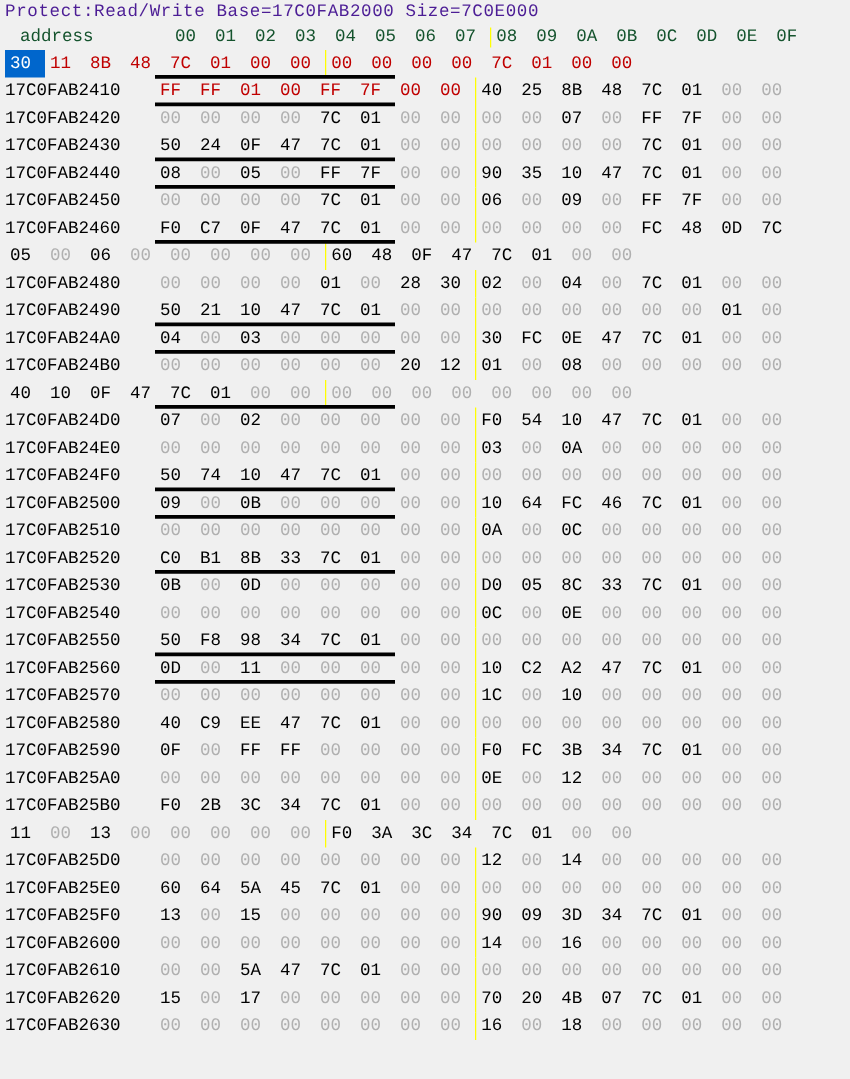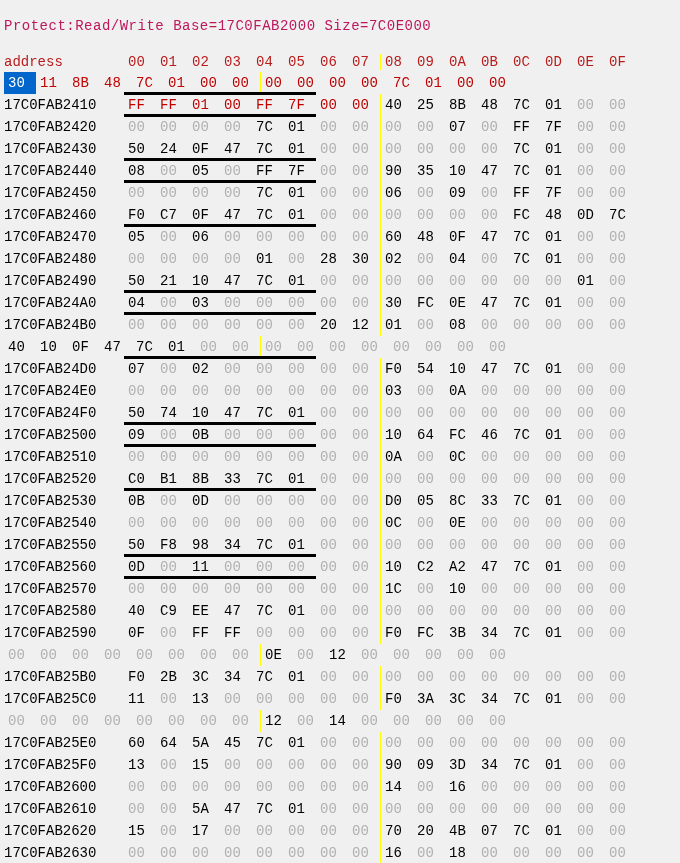--- a/index.html
+++ b/index.html
@@ -6,28 +6,28 @@
       margin: 0;
       padding: 0;
       background: #f0f0f0;
       font-family: 'Courier New', monospace;
       font-size: 14px;
       white-space: nowrap;
       overflow: hidden;
       width: 680px;
     }
     .top-line {
-      color: #be185d;
-      padding: 18px 4px;
+      color: #4c1d95;
+      padding: 2px 4px;
       letter-spacing: 0.5px;
     }
     .header-row {
       display: flex;
-      padding: 2px 4px;
-      color: #b91c1c;
+      padding: 2px 16px;
+      color: #14532d;
     }
     .addr-col {
       width: 120px;
       flex-shrink: 0;
     }
     .hex-col {
       width: 32px;
       flex-shrink: 0;
       text-align: left;
       padding-left: 4px;
@@ -255,21 +255,20 @@
         <div class="hex-cell hex-zero">00</div>
         <div class="hex-cell hex-zero">00</div>
         <div class="hex-cell">FC</div>
         <div class="hex-cell">48</div>
         <div class="hex-cell">0D</div>
         <div class="hex-cell">7C</div>
       </div>
       <div class="underline-bar" style="left: 124px; width: 192px;"></div>
     </div>
     <div class="row">
-      <div class="addr-col">17C0FAB2470</div>
       <div style="display: flex;">
         <div class="hex-cell">05</div>
         <div class="hex-cell hex-zero">00</div>
         <div class="hex-cell">06</div>
         <div class="hex-cell hex-zero">00</div>
         <div class="hex-cell hex-zero">00</div>
         <div class="hex-cell hex-zero">00</div>
         <div class="hex-cell hex-zero">00</div>
         <div class="hex-cell hex-zero">00</div>
         <div class="sep"></div>
@@ -680,20 +679,21 @@
         <div class="hex-cell">FC</div>
         <div class="hex-cell">3B</div>
         <div class="hex-cell">34</div>
         <div class="hex-cell">7C</div>
         <div class="hex-cell">01</div>
         <div class="hex-cell hex-zero">00</div>
         <div class="hex-cell hex-zero">00</div>
       </div>
     </div>
     <div class="row">
+      <div class="addr-col">17C0FAB25A0</div>
       <div style="display: flex;">
         <div class="hex-cell hex-zero">00</div>
         <div class="hex-cell hex-zero">00</div>
         <div class="hex-cell hex-zero">00</div>
         <div class="hex-cell hex-zero">00</div>
         <div class="hex-cell hex-zero">00</div>
         <div class="hex-cell hex-zero">00</div>
         <div class="hex-cell hex-zero">00</div>
         <div class="hex-cell hex-zero">00</div>
         <div class="sep"></div>
@@ -723,21 +723,20 @@
         <div class="hex-cell hex-zero">00</div>
         <div class="hex-cell hex-zero">00</div>
         <div class="hex-cell hex-zero">00</div>
         <div class="hex-cell hex-zero">00</div>
         <div class="hex-cell hex-zero">00</div>
         <div class="hex-cell hex-zero">00</div>
         <div class="hex-cell hex-zero">00</div>
       </div>
     </div>
     <div class="row">
-      <div class="addr-col">17C0FAB25C0</div>
       <div style="display: flex;">
         <div class="hex-cell">11</div>
         <div class="hex-cell hex-zero">00</div>
         <div class="hex-cell">13</div>
         <div class="hex-cell hex-zero">00</div>
         <div class="hex-cell hex-zero">00</div>
         <div class="hex-cell hex-zero">00</div>
         <div class="hex-cell hex-zero">00</div>
         <div class="hex-cell hex-zero">00</div>
         <div class="sep"></div>
@@ -745,20 +744,21 @@
         <div class="hex-cell">3A</div>
         <div class="hex-cell">3C</div>
         <div class="hex-cell">34</div>
         <div class="hex-cell">7C</div>
         <div class="hex-cell">01</div>
         <div class="hex-cell hex-zero">00</div>
         <div class="hex-cell hex-zero">00</div>
       </div>
     </div>
     <div class="row">
+      <div class="addr-col">17C0FAB25D0</div>
       <div style="display: flex;">
         <div class="hex-cell hex-zero">00</div>
         <div class="hex-cell hex-zero">00</div>
         <div class="hex-cell hex-zero">00</div>
         <div class="hex-cell hex-zero">00</div>
         <div class="hex-cell hex-zero">00</div>
         <div class="hex-cell hex-zero">00</div>
         <div class="hex-cell hex-zero">00</div>
         <div class="hex-cell hex-zero">00</div>
         <div class="sep"></div>

